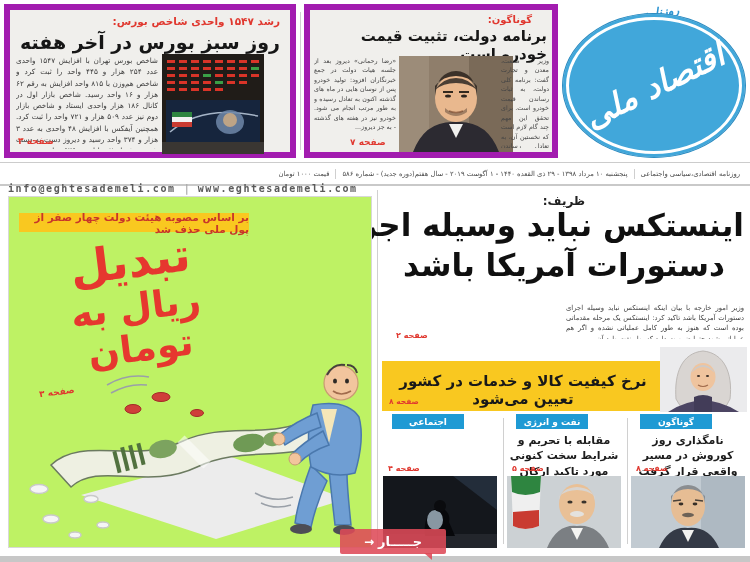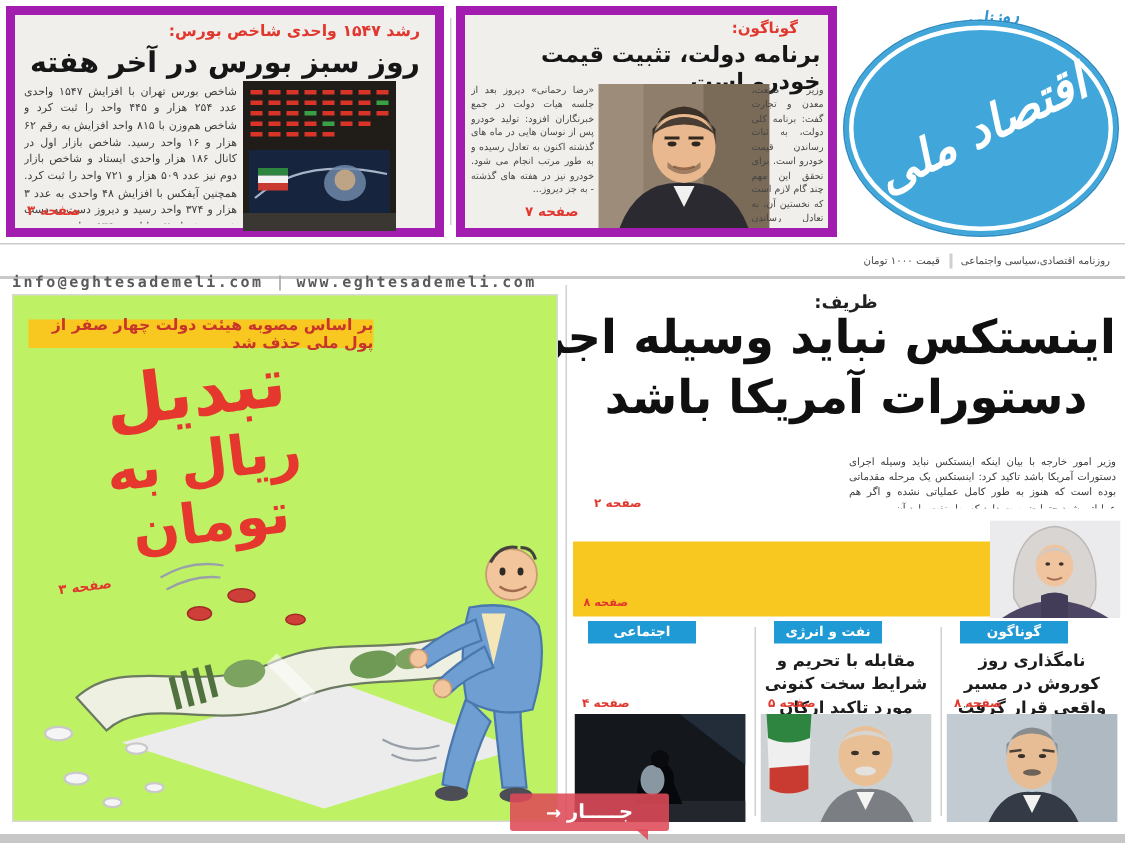--- a/index.html
+++ b/index.html
@@ -208,36 +208,38 @@
     </div>
   </div>
 
   <div class="abs" id="topbar">
     <div class="abs" id="contact">
       <span>info@eghtesademeli.com</span><span class="sep">|</span><span>www.eghtesademeli.com</span>
     </div>
     <div class="abs rtl" id="paper-meta">
       <span>روزنامه اقتصادی،سیاسی واجتماعی</span>
       <span class="mdiv"></span>
+      <span>پنجشنبه ۱۰ مرداد ۱۳۹۸ - ۲۹ ذی القعده ۱۴۴۰ - ۱ آگوست ۲۰۱۹ - سال هفتم(دوره جدید) - شماره ۵۸۶</span>
       <span class="mdiv"></span>
       <span>قیمت ۱۰۰۰ تومان</span>
     </div>
   </div>
 
   <div class="abs vdiv" id="div-main"></div>
 
   <div class="abs rtl" id="lead-kicker">ظریف:</div>
   <div class="abs rtl" id="lead-headline">
     <div class="l1">اینستکس نباید وسیله اجرای</div>
     <div class="l2">دستورات آمریکا باشد</div>
   </div>
   <div class="abs rtl lead-col" id="lead-body-first">وزیر امور خارجه با بیان اینکه اینستکس نباید وسیله اجرای دستورات آمریکا باشد تاکید کرد: اینستکس یک مرحله مقدماتی بوده است که هنوز به طور کامل عملیاتی نشده و اگر هم عملیاتی شود حتما ضرورت دارد که پول نفت وارد آن</div>
   <div class="abs pageref" id="lead-pageref">صفحه ۲</div>
 
   <div class="abs" id="quality-banner">
+    <div class="rtl" id="quality-headline">نرخ کیفیت کالا و خدمات در کشور تعیین می‌شود</div>
     <div class="pageref" id="quality-pageref">صفحه ۸</div>
   </div>
   <svg class="abs" id="woman-photo" viewBox="0 0 87 65" preserveAspectRatio="none">
     <rect width="87" height="65" fill="#ebebed"></rect>
     <path d="M43,4 C22,6 14,26 16,52 L24,65 L63,65 L70,52 C73,26 64,6 43,4 Z" fill="#d9d5d2" stroke="#bdb9b6" stroke-width="1"></path>
     <ellipse cx="43" cy="30" rx="12.5" ry="14" fill="#efc49e"></ellipse>
     <path d="M31,26 Q43,14 55,26 Q50,18 43,18 Q36,18 31,26 Z" fill="#cfcac6"></path>
     <ellipse cx="38.5" cy="29" rx="1.6" ry="1.1" fill="#3a3028"></ellipse>
     <ellipse cx="47.5" cy="29" rx="1.6" ry="1.1" fill="#3a3028"></ellipse>
     <path d="M38,38 Q43,41 48,38" stroke="#a06b4c" stroke-width="1.2" fill="none"></path>

